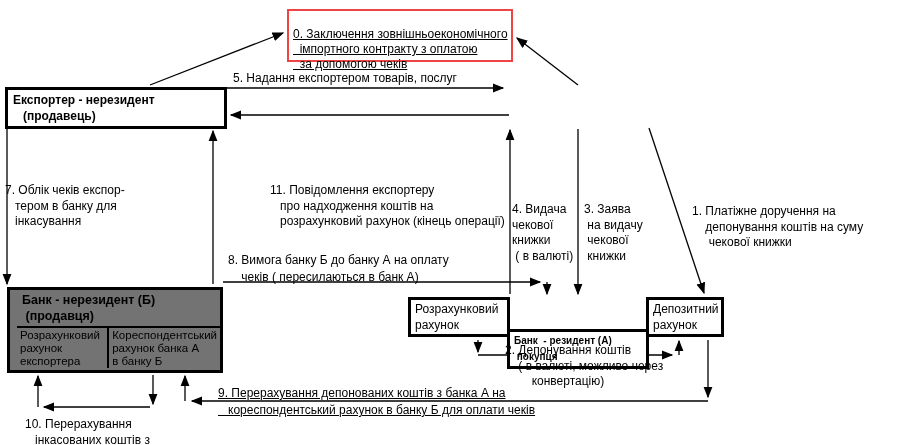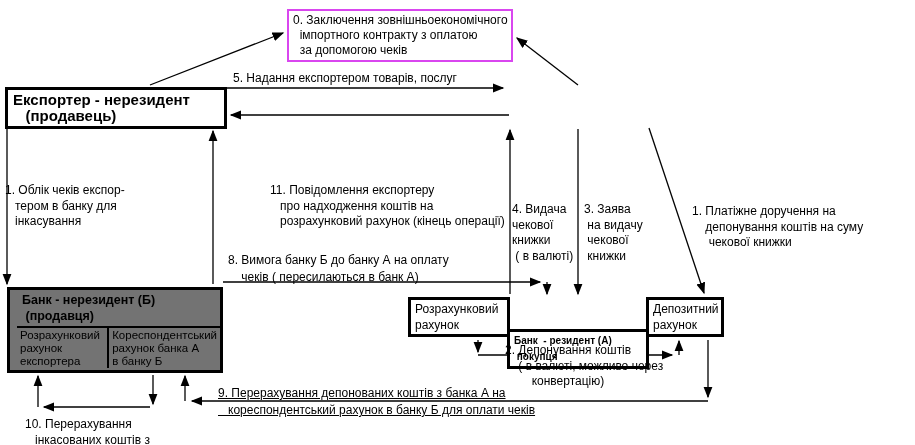--- a/index.html
+++ b/index.html
@@ -3,26 +3,26 @@
 <meta charset="utf-8">
 <style>
   * { box-sizing: border-box; margin: 0; }
   body { background: #fff; }
   .stage {
     position: relative; width: 915px; height: 445px; overflow: hidden;
     background: #fff; color: #000;
     font-family: "Liberation Sans", sans-serif;
   }
   .box {
-    position: absolute; background: #fff; border: 2px solid #d946ef;
-    white-space: pre; font-size: 12px; line-height: 15px; padding: 2px 4px;
+    position: absolute; background: #fff; border: 2px solid #ef4444;
+    white-space: pre; font-size: 12px; line-height: 15px; padding: 16px 4px; text-decoration: underline;
   }
   .node {
     position: absolute; background: #fff; border: 3px solid #000;
-    white-space: pre; font-size: 15px; line-height: 16px; font-weight: bold;
+    white-space: pre; font-size: 12px; line-height: 16px; font-weight: bold;
     padding: 2px 5px;
   }
   .bankb { position: absolute; background: #737373; border: 3px solid #000; padding-left: 7px; }
   .bankb-title {
     white-space: pre; font-weight: bold; font-size: 12.5px; line-height: 16px;
     padding: 2px 5px; height: 38px; border-bottom: 2px solid #000;
   }
   .bankb-cells { display: flex; height: 40px; }
   .bankb-cell {
     white-space: pre; font-size: 11.5px; line-height: 12.8px; padding: 1px 3px;
@@ -92,21 +92,21 @@
   </div>
 
   <div class="banka-cell" style="left:408px; top:297px; width:102px; height:40px;">Розрахунковий
 рахунок</div>
   <div class="banka-cell" style="left:507px; top:297px; width:142px; height:40px; font-weight:bold; font-size:10px;margin-top:32px;">Банк  - резидент (А)
  покупця</div>
   <div class="banka-cell" style="left:646px; top:297px; width:78px; height:40px;">Депозитний
 рахунок</div>
 
   <div class="lbl" style="left:233px; top:71px;">5. Надання експортером товарів, послуг</div>
-  <div class="lbl" style="left:5px;   top:183px;">1. Облік чеків експор-
+  <div class="lbl" style="left:5px;   top:183px;">7. Облік чеків експор-
    тером в банку для
    інкасування</div>
   <div class="lbl" style="left:222px; top:183px;margin-left:48px;">11. Повідомлення експортеру
    про надходження коштів на
    розрахунковий рахунок (кінець операції)</div>
   <div class="lbl" style="left:512px; top:202px;">4. Видача
 чекової
 книжки
  ( в валюті)</div>
   <div class="lbl" style="left:584px; top:202px;">3. Заява

